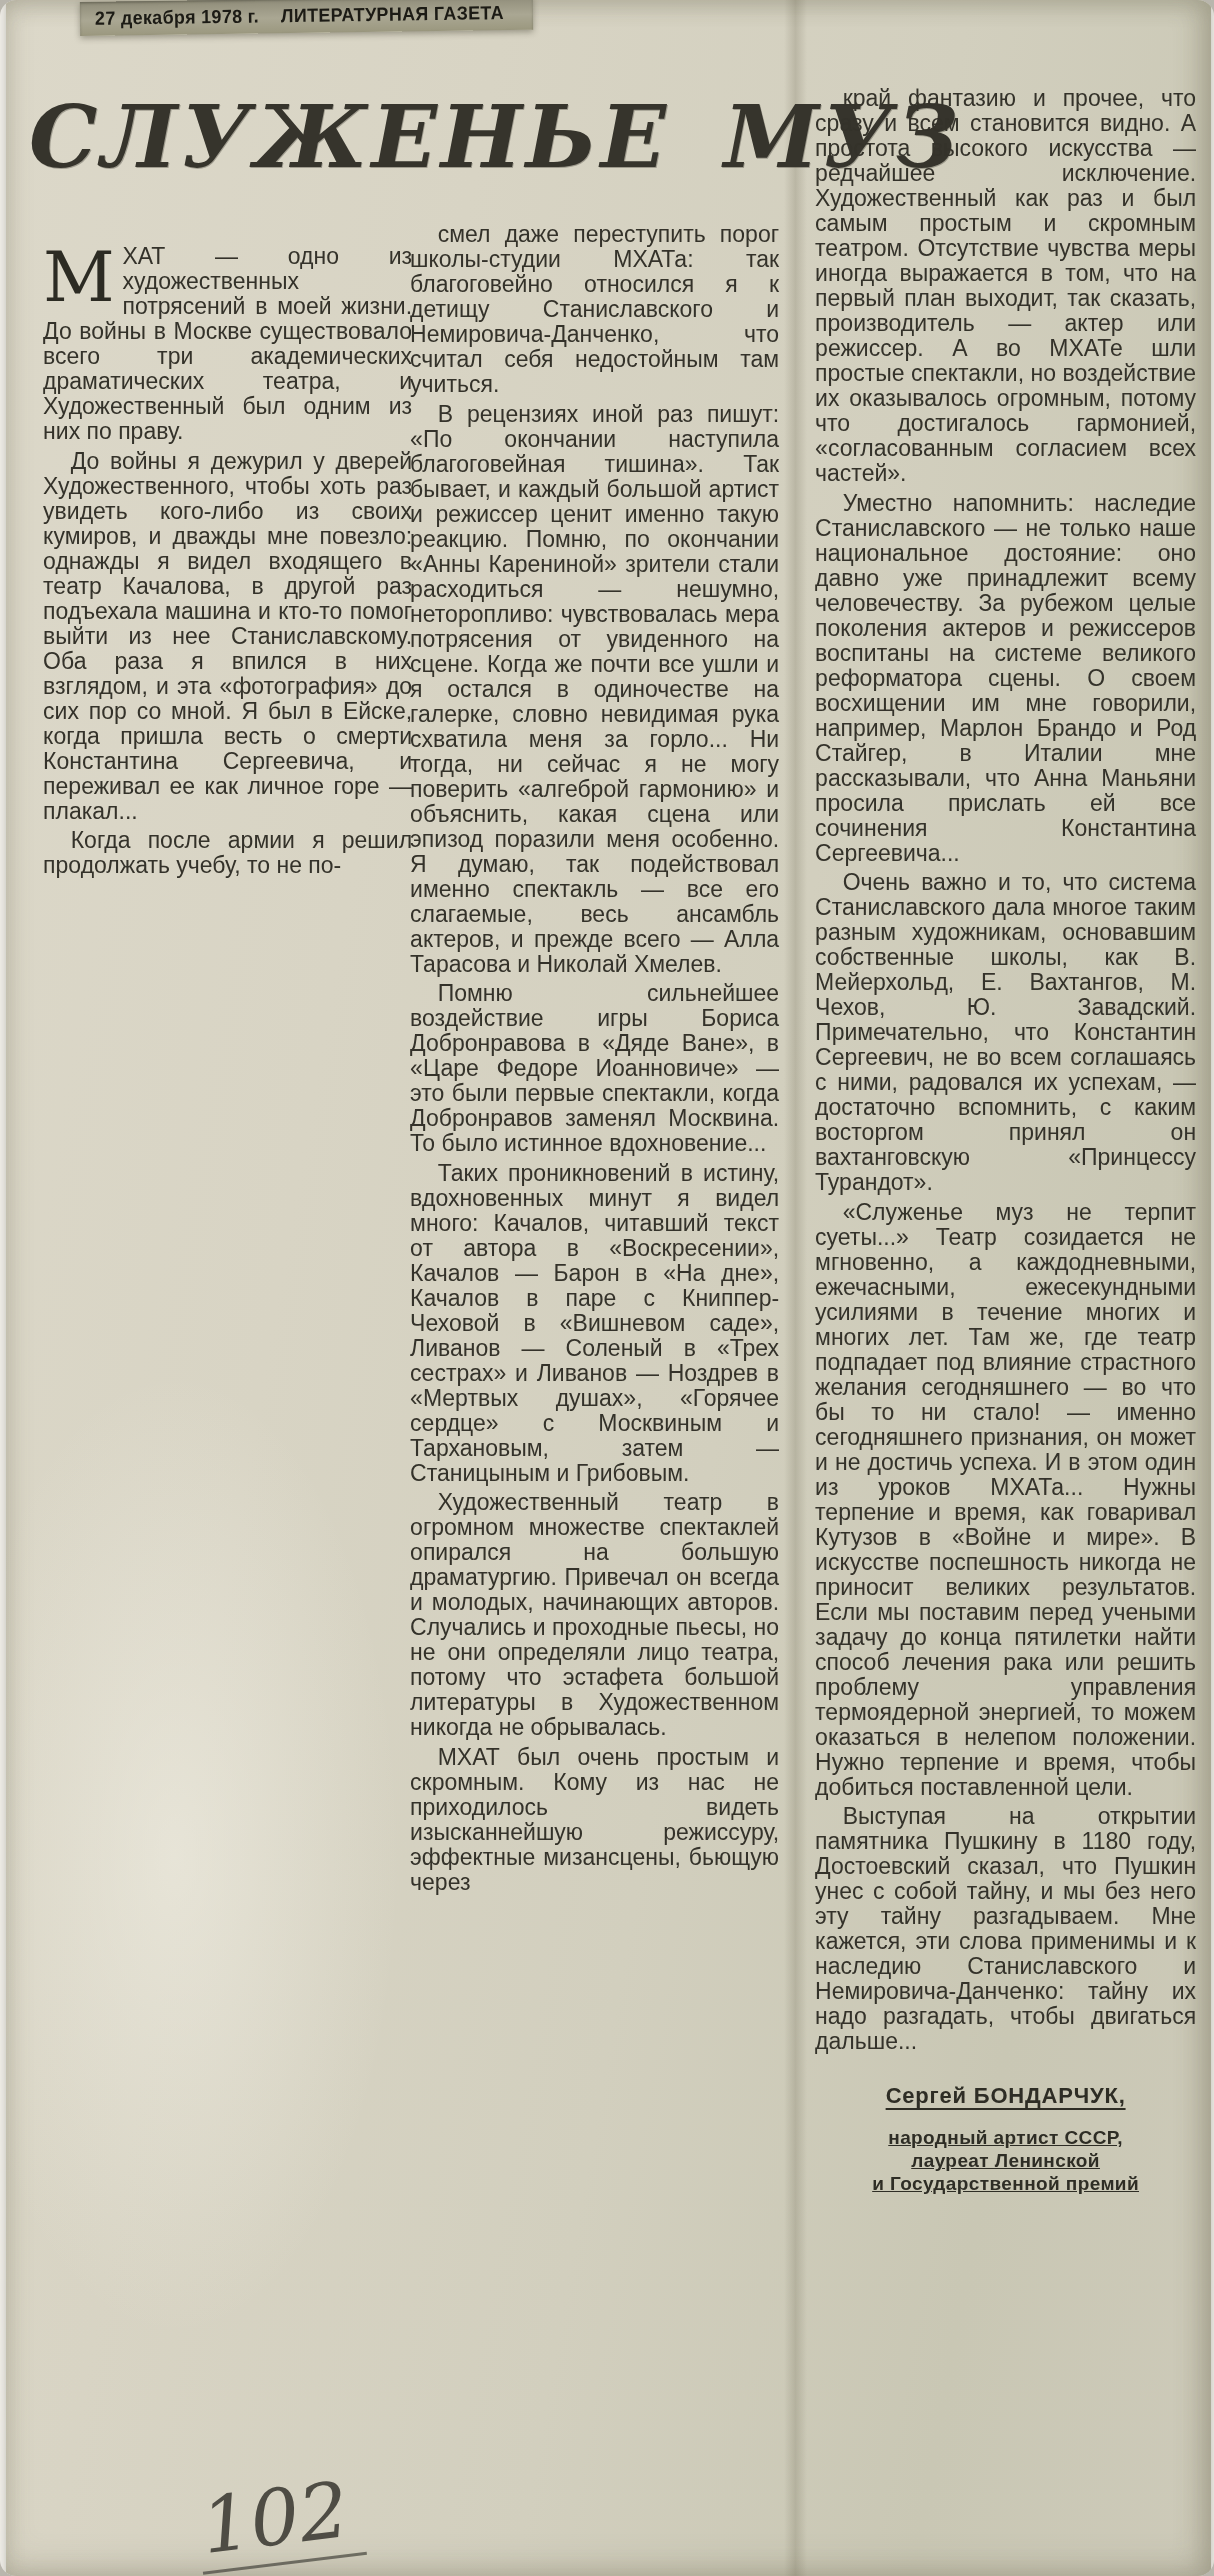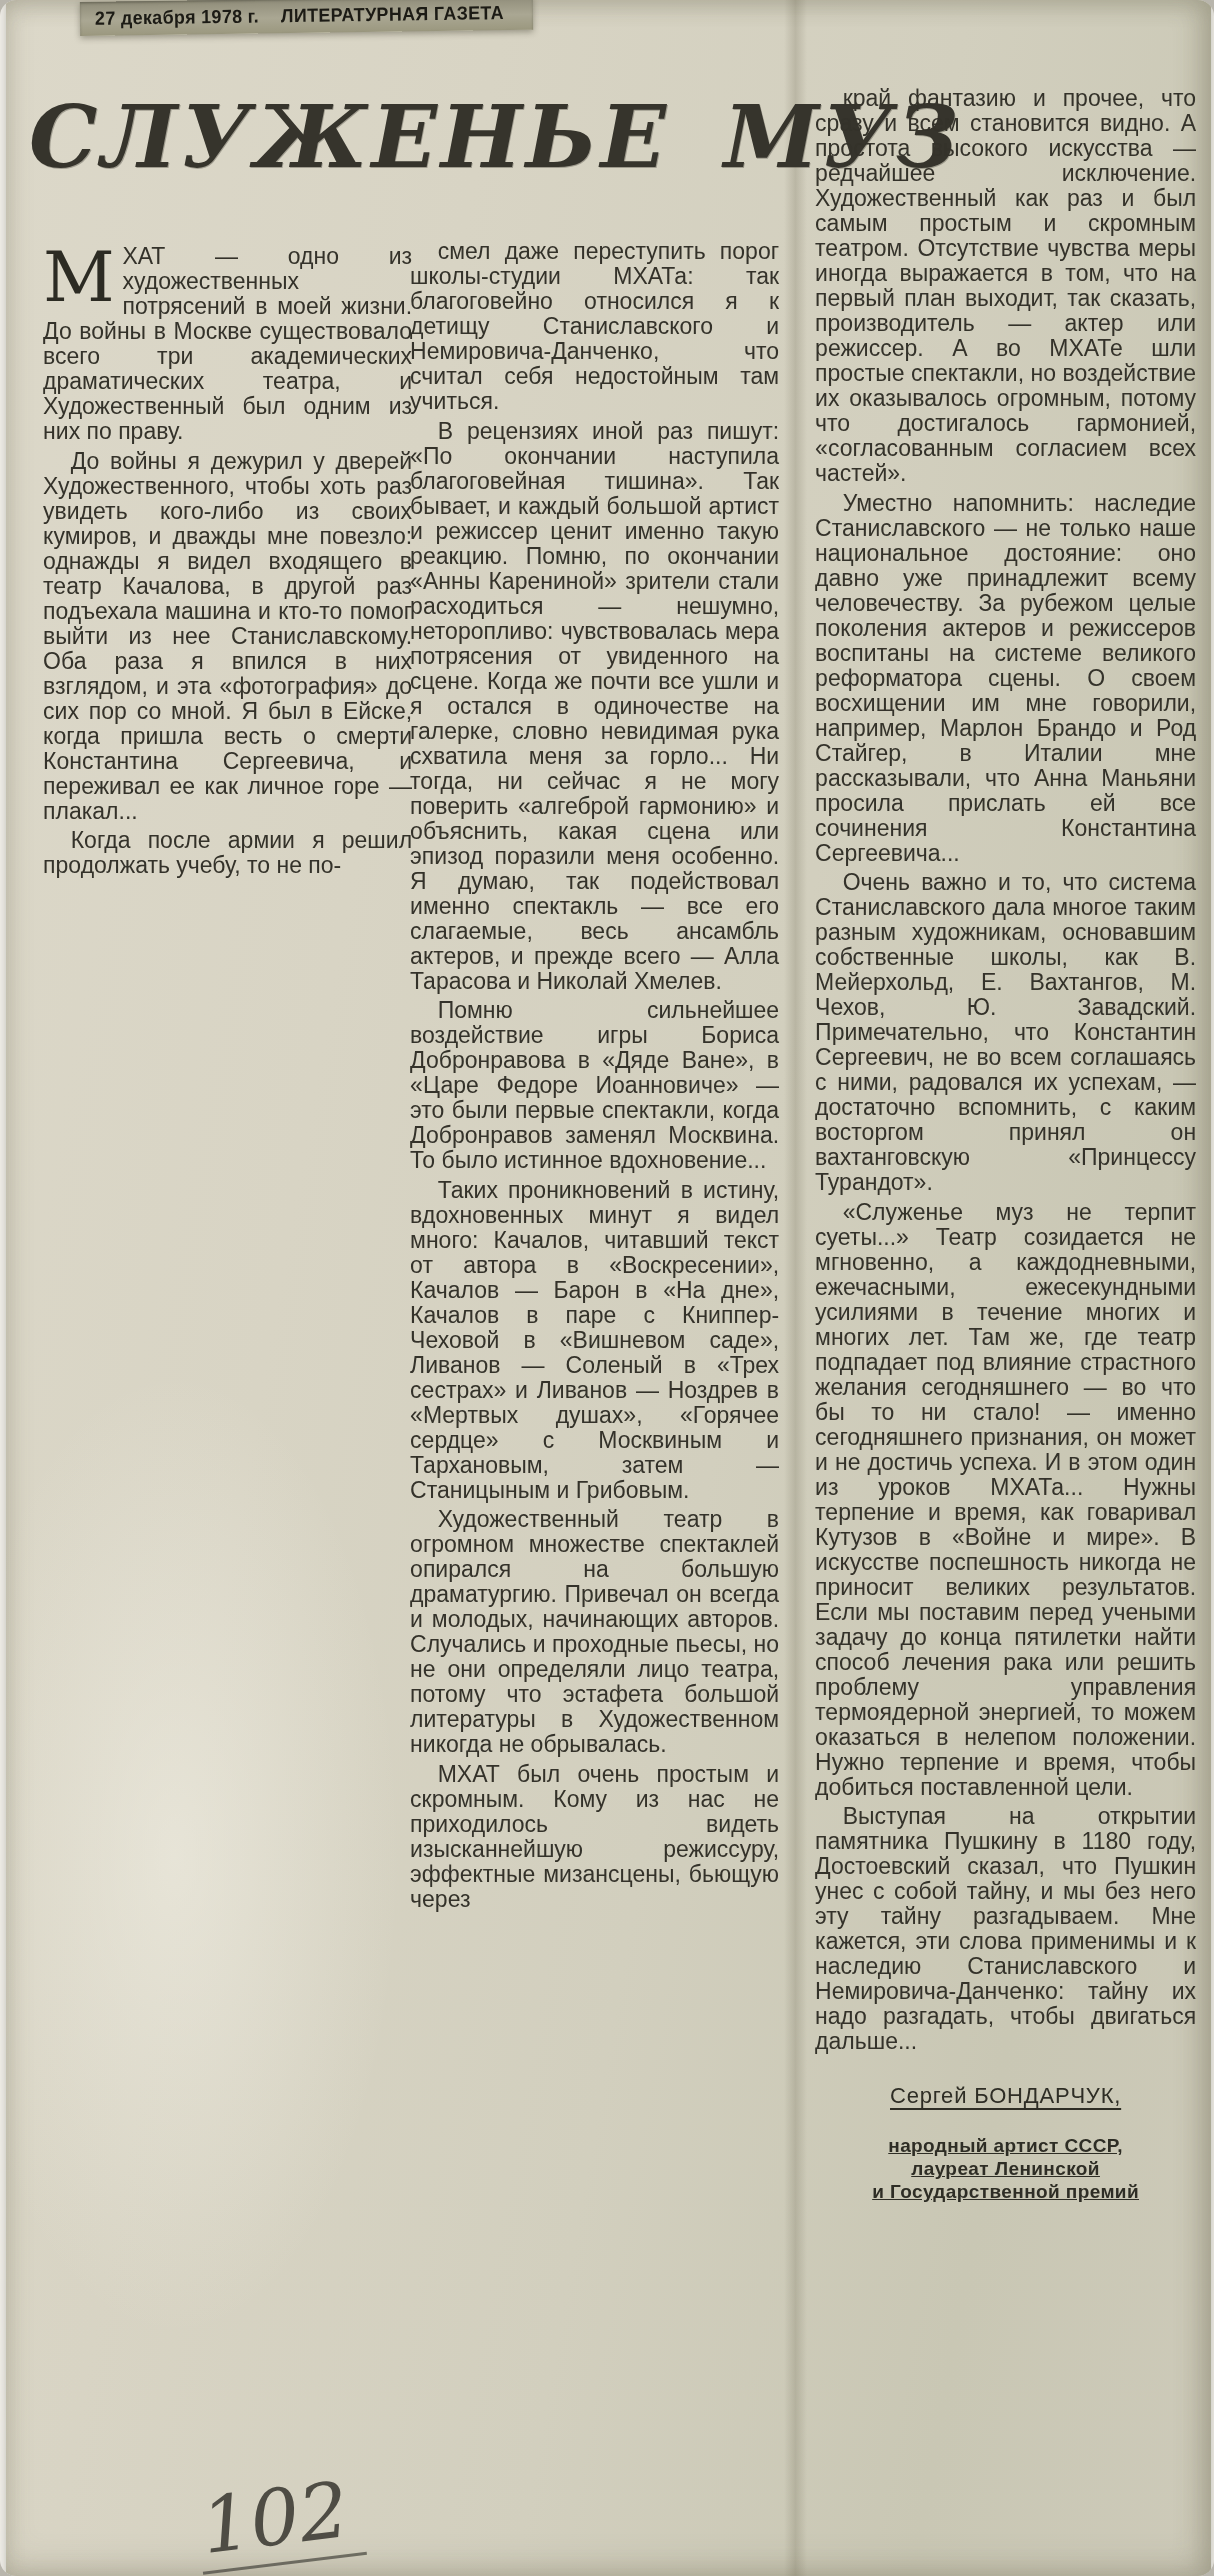--- a/index.html
+++ b/index.html
@@ -44,34 +44,34 @@
     color:#36342c;white-space:nowrap;
     text-shadow:0.8px 0.8px 0 rgba(54,52,44,.35);
   }
   .col{
     position:absolute;width:369px;
     font-size:23px;line-height:25px;color:#34322a;
     text-align:justify;hyphens:auto;-webkit-hyphens:auto;
   }
   .col p{margin:0 0 4.6px;text-indent:27.6px;}
   .col-1{left:17px;top:244px;margin-left:20px;}
-  .col-2{left:404px;top:239px;}
+  .col-2{left:404px;top:222px;}
   .col-3{left:809px;top:86px;width:381px;}
   .col-1 p:first-child{text-indent:0;}
   .col-1 p:first-child::first-letter{
     float:left;
     font-family:"DejaVu Serif","Liberation Serif",serif;
     font-size:70px;line-height:57px;
     padding:4.6px 7.7px 0 0;color:#2c2b23;
   }
   .signature{margin-top:29px;text-align:center;color:#2e2d25;}
   .sig-name{
-    font-weight:normal;font-size:22px;letter-spacing:0.8px;
+    font-weight:bold;font-size:22px;letter-spacing:0.8px;
     text-decoration:underline;text-underline-offset:5.4px;
-    margin-bottom:26px;
+    margin-bottom:18px;
   }
   .sig-line{font-weight:bold;font-size:19px;line-height:23px;letter-spacing:0.4px;text-decoration:underline;}
   .handwritten{
     position:absolute;left:191px;top:2473px;
     font-family:"DejaVu Serif","Liberation Serif",serif;font-style:italic;
     font-size:77px;color:#4e4c44;
     transform:rotate(-7deg);
     border-bottom:3.8px solid rgba(78,76,68,.75);
     padding:0 13.8px 0 4.6px;
   }

